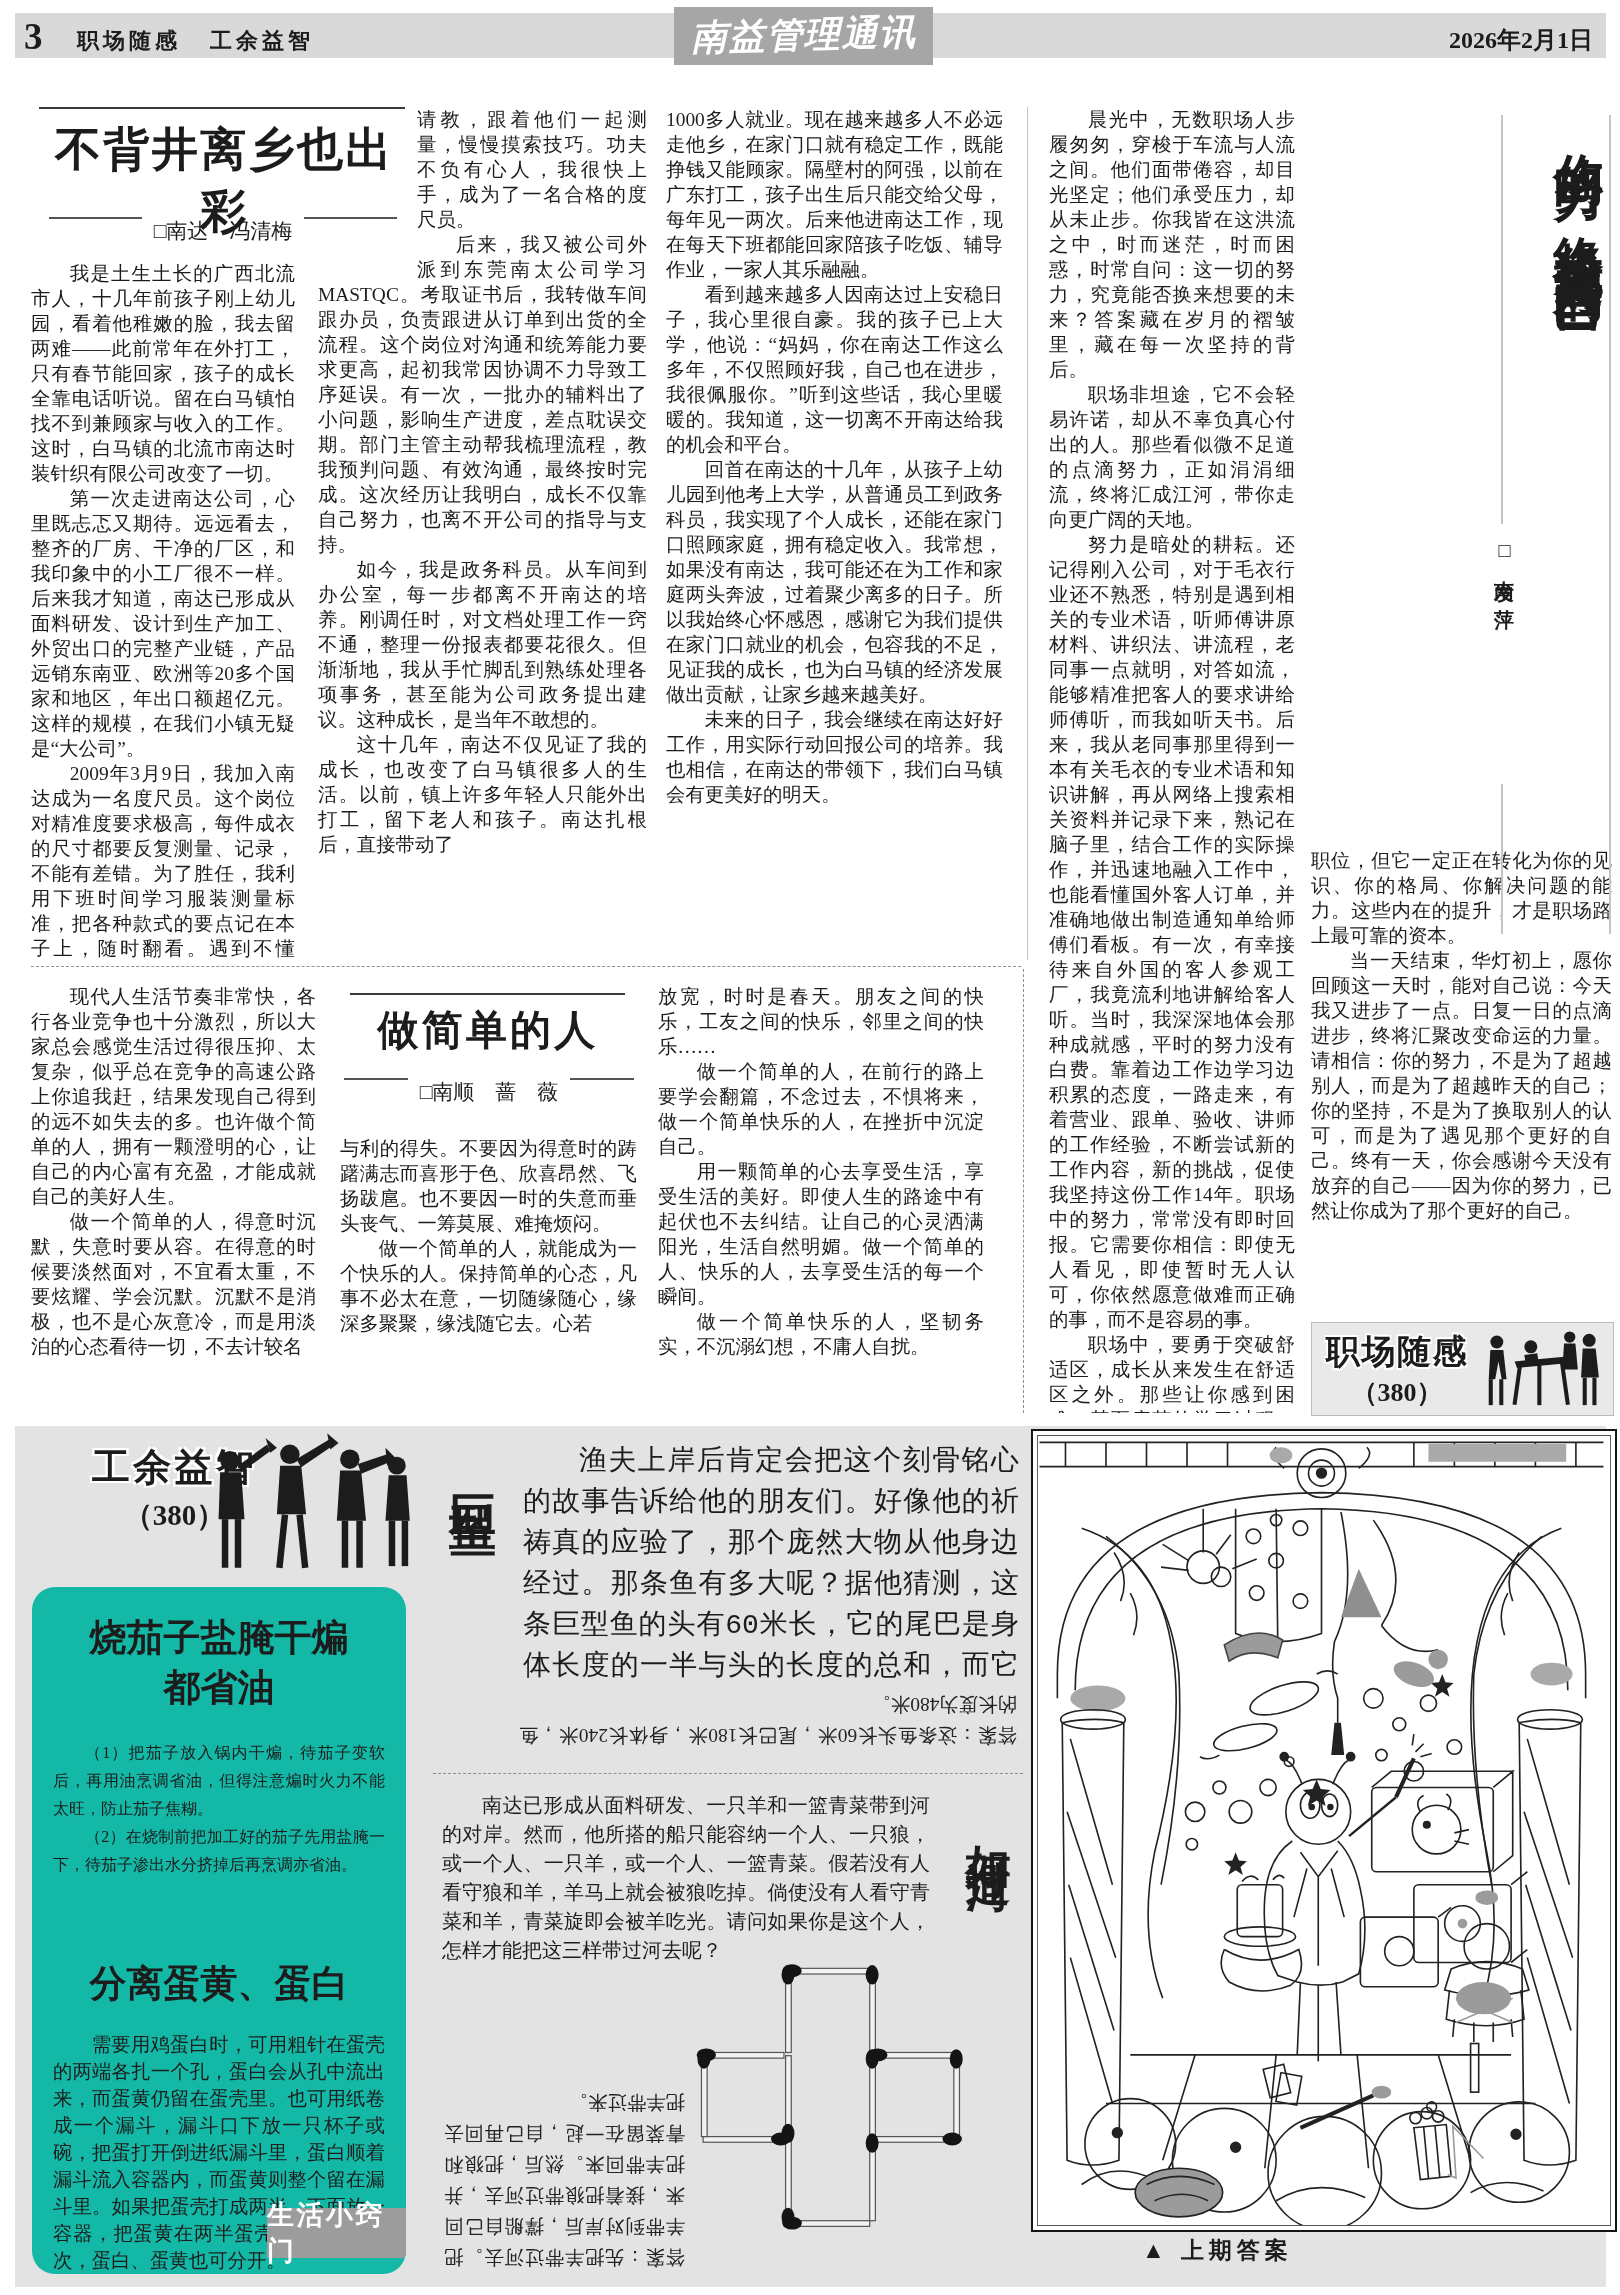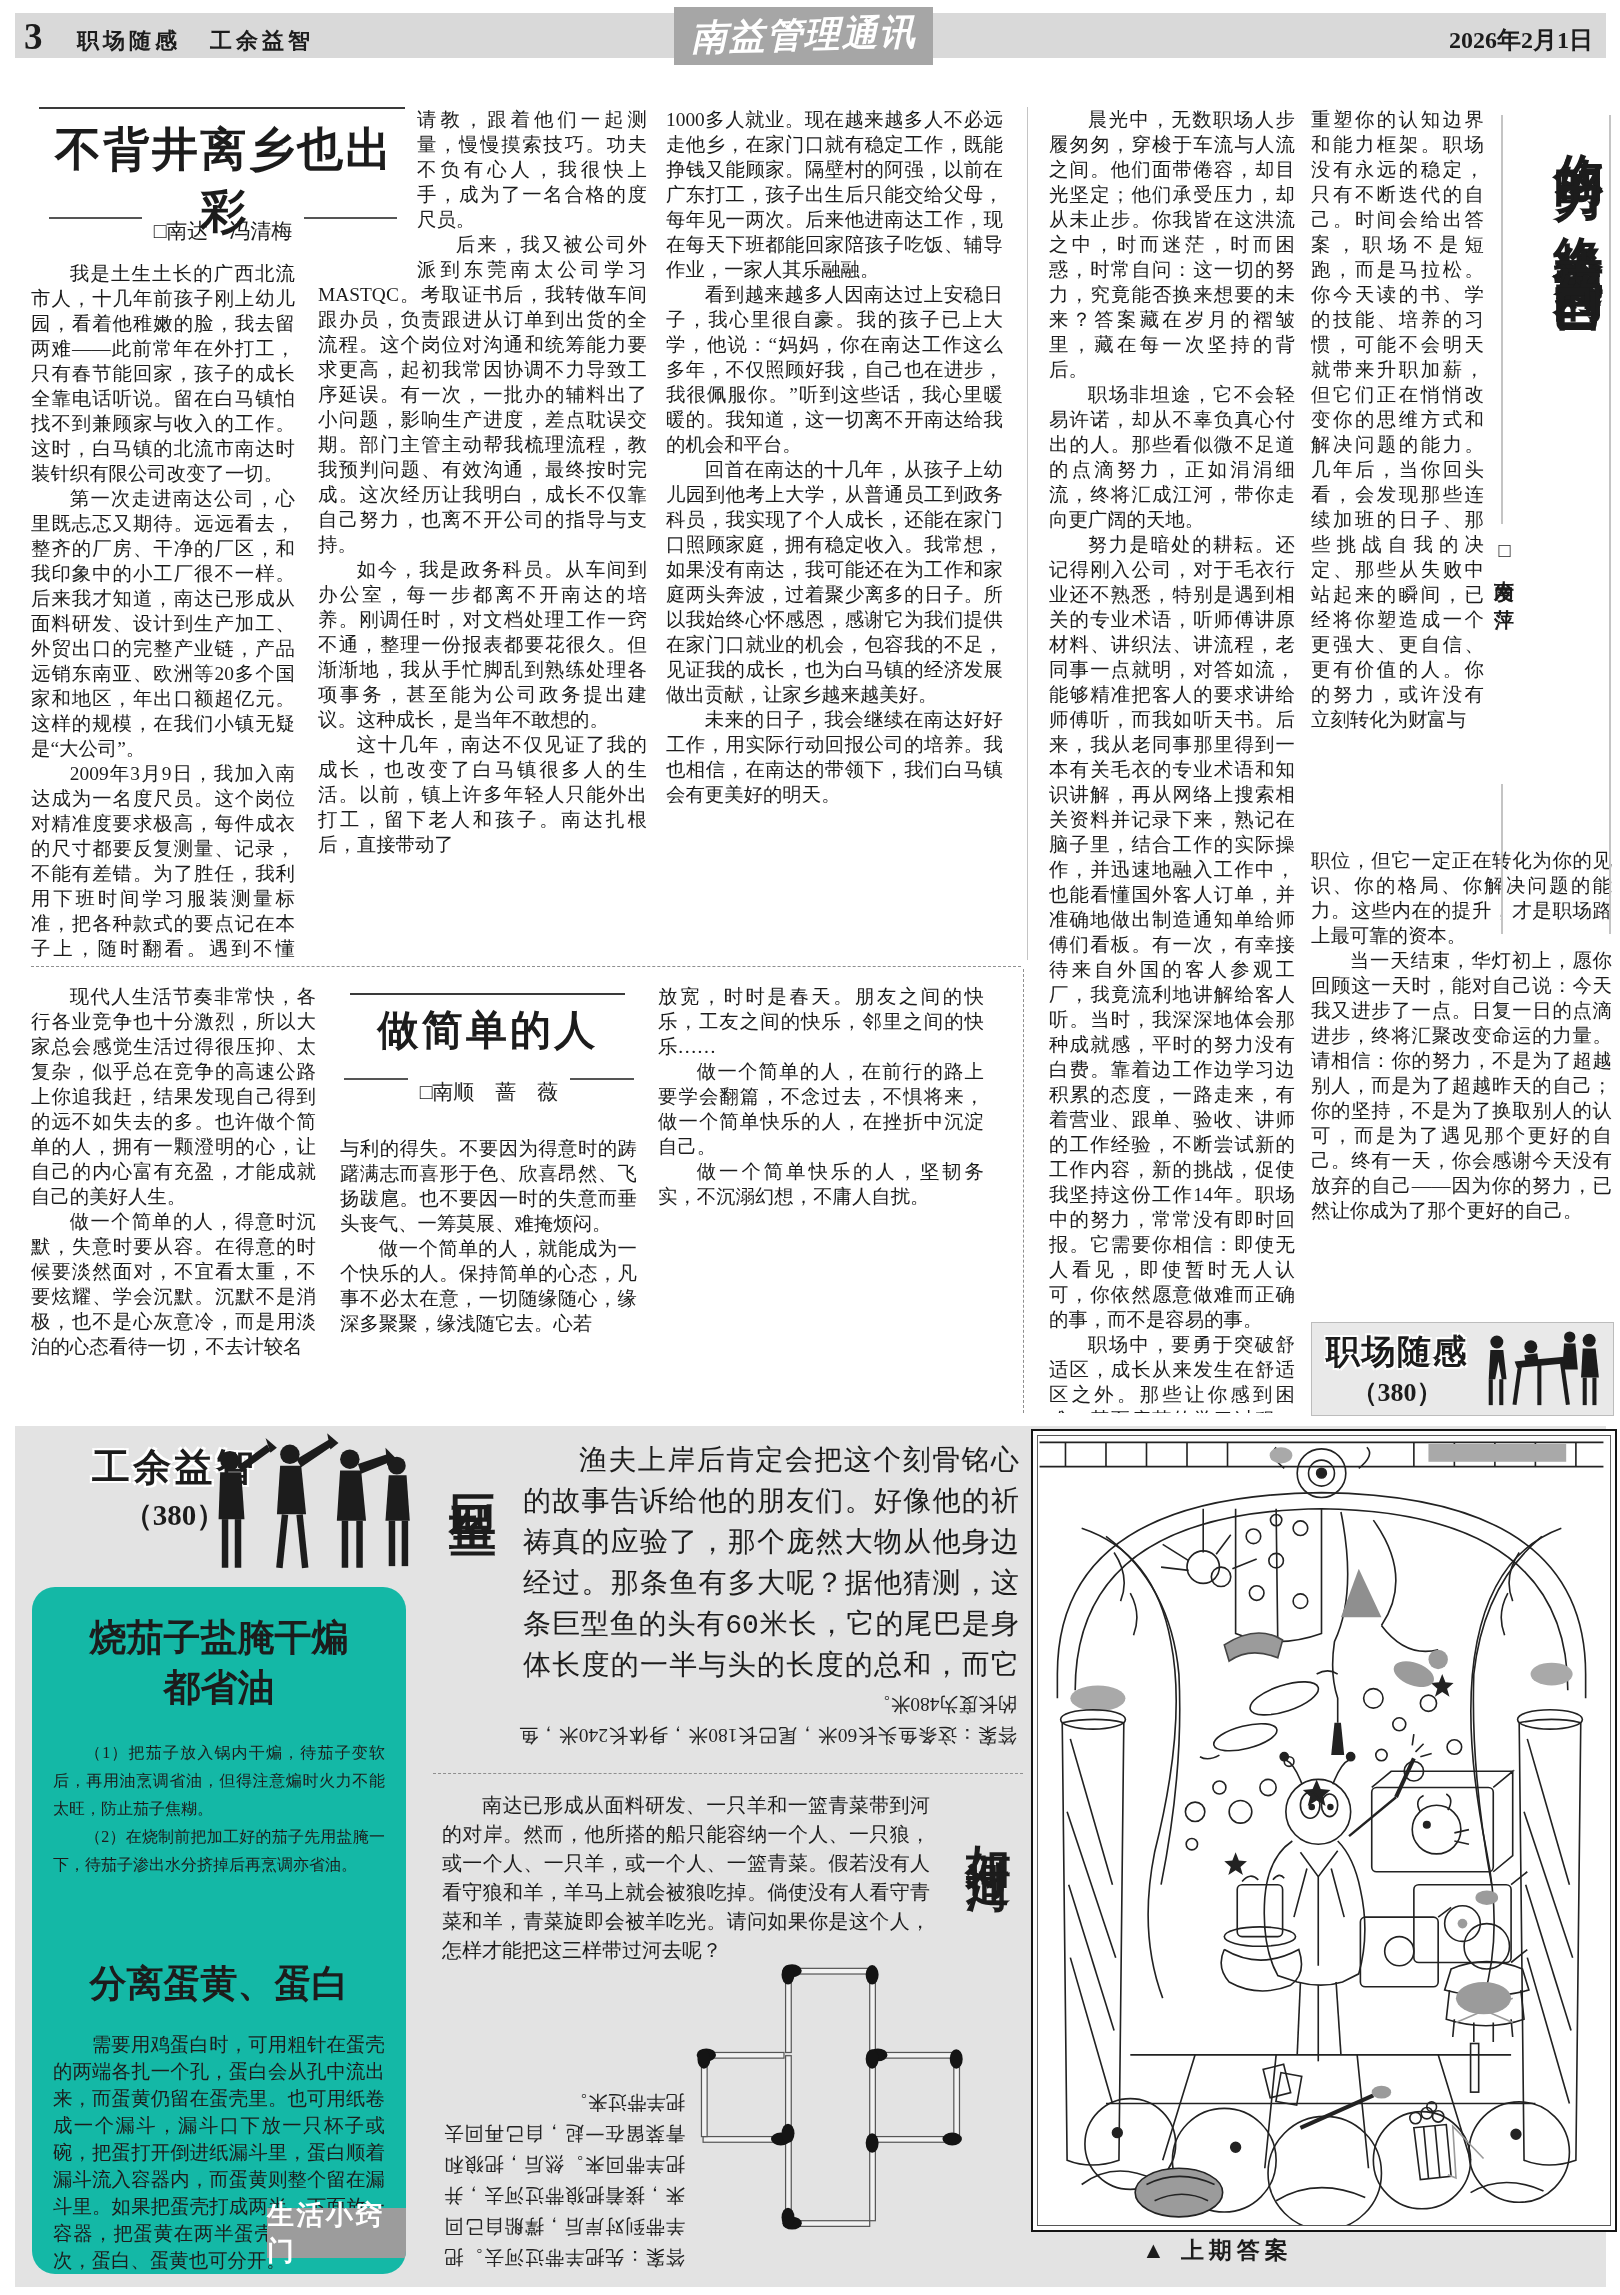--- a/index.html
+++ b/index.html
@@ -115,31 +115,29 @@
     <span>□南顺　蔷　薇</span>
     <span class="bl"></span>
   </div>
   <div class="col" style="left:340px;top:1136px;width:297px;height:276px;">
     <p class="noind">与利的得失。不要因为得意时的踌躇满志而喜形于色、欣喜昂然、飞扬跋扈。也不要因一时的失意而垂头丧气、一筹莫展、难掩烦闷。</p>
     <p>做一个简单的人，就能成为一个快乐的人。保持简单的心态，凡事不必太在意，一切随缘随心，缘深多聚聚，缘浅随它去。心若</p>
   </div>
   <div class="col" style="left:658px;top:984px;width:326px;height:428px;">
     <p class="noind">放宽，时时是春天。朋友之间的快乐，工友之间的快乐，邻里之间的快乐……</p>
     <p>做一个简单的人，在前行的路上要学会翻篇，不念过去，不惧将来，做一个简单快乐的人，在挫折中沉淀自己。</p>
+    <p>用一颗简单的心去享受生活，享受生活的美好。即使人生的路途中有起伏也不去纠结。让自己的心灵洒满阳光，生活自然明媚。做一个简单的人、快乐的人，去享受生活的每一个瞬间。</p>
     <p>做一个简单快乐的人，坚韧务实，不沉溺幻想，不庸人自扰。</p>
   </div>
 
   <div class="col" style="left:1049px;top:107px;width:246px;height:1306px;">
     <p>晨光中，无数职场人步履匆匆，穿梭于车流与人流之间。他们面带倦容，却目光坚定；他们承受压力，却从未止步。你我皆在这洪流之中，时而迷茫，时而困惑，时常自问：这一切的努力，究竟能否换来想要的未来？答案藏在岁月的褶皱里，藏在每一次坚持的背后。</p>
     <p>职场非坦途，它不会轻易许诺，却从不辜负真心付出的人。那些看似微不足道的点滴努力，正如涓涓细流，终将汇成江河，带你走向更广阔的天地。</p>
     <p>努力是暗处的耕耘。还记得刚入公司，对于毛衣行业还不熟悉，特别是遇到相关的专业术语，听师傅讲原材料、讲织法、讲流程，老同事一点就明，对答如流，能够精准把客人的要求讲给师傅听，而我如听天书。后来，我从老同事那里得到一本有关毛衣的专业术语和知识讲解，再从网络上搜索相关资料并记录下来，熟记在脑子里，结合工作的实际操作，并迅速地融入工作中，也能看懂国外客人订单，并准确地做出制造通知单给师傅们看板。有一次，有幸接待来自外国的客人参观工厂，我竟流利地讲解给客人听。当时，我深深地体会那种成就感，平时的努力没有白费。靠着边工作边学习边积累的态度，一路走来，有着营业、跟单、验收、讲师的工作经验，不断尝试新的工作内容，新的挑战，促使我坚持这份工作14年。职场中的努力，常常没有即时回报。它需要你相信：即使无人看见，即使暂时无人认可，你依然愿意做难而正确的事，而不是容易的事。</p>
     <p>职场中，要勇于突破舒适区，成长从来发生在舒适区之外。那些让你感到困难、甚至痛苦的学习过程，正在</p>
-  </div>
-  <div class="col" style="left:1311px;top:107px;width:173px;height:729px;">
-    <p class="noind">重塑你的认知边界和能力框架。职场没有永远的稳定，只有不断迭代的自己。时间会给出答案，职场不是短跑，而是马拉松。你今天读的书、学的技能、培养的习惯，可能不会明天就带来升职加薪，但它们正在悄悄改变你的思维方式和解决问题的能力。几年后，当你回头看，会发现那些连续加班的日子、那些挑战自我的决定、那些从失败中站起来的瞬间，已经将你塑造成一个更强大、更自信、更有价值的人。你的努力，或许没有立刻转化为财富与</p>
   </div>
   <div class="col" style="left:1311px;top:848px;width:301px;height:470px;">
     <p class="noind">职位，但它一定正在转化为你的见识、你的格局、你解决问题的能力。这些内在的提升，才是职场路上最可靠的资本。</p>
     <p>当一天结束，华灯初上，愿你回顾这一天时，能对自己说：今天我又进步了一点。日复一日的点滴进步，终将汇聚改变命运的力量。请相信：你的努力，不是为了超越别人，而是为了超越昨天的自己；你的坚持，不是为了换取别人的认可，而是为了遇见那个更好的自己。终有一天，你会感谢今天没有放弃的自己——因为你的努力，已然让你成为了那个更好的自己。</p>
   </div>
 
   <div class="abs vline" style="left:1501px;top:115px;height:409px;width:1.6px;"></div>
   <div class="abs vline" style="left:1501px;top:784px;height:150px;width:1.6px;"></div>
   <div class="abs vline" style="left:1609px;top:115px;height:819px;width:1.6px;"></div>
   <div class="abs vtitle a3-byline">□南发　萍</div>

